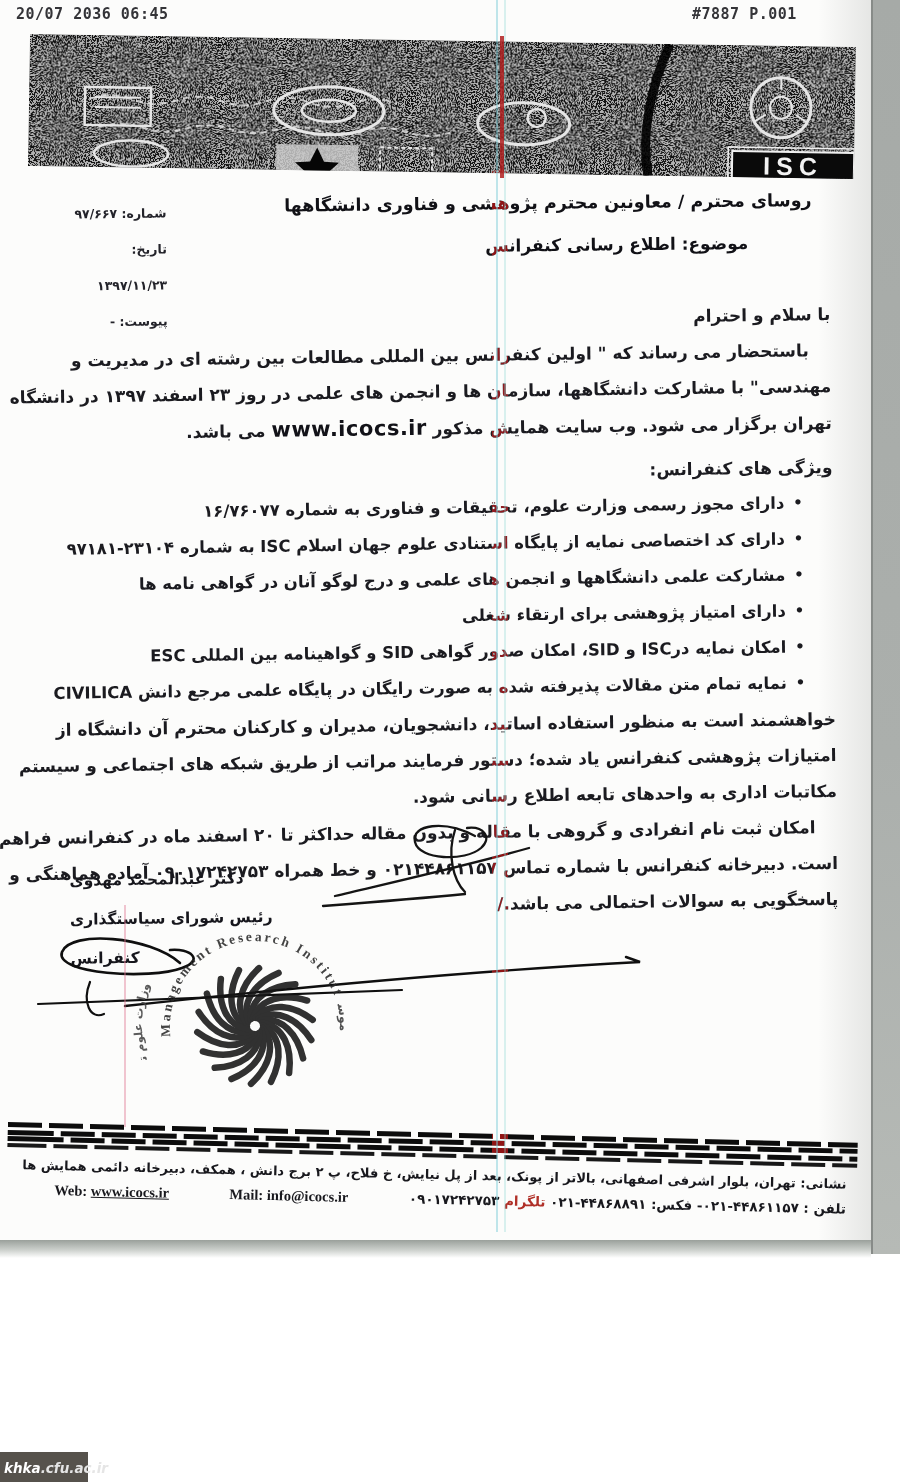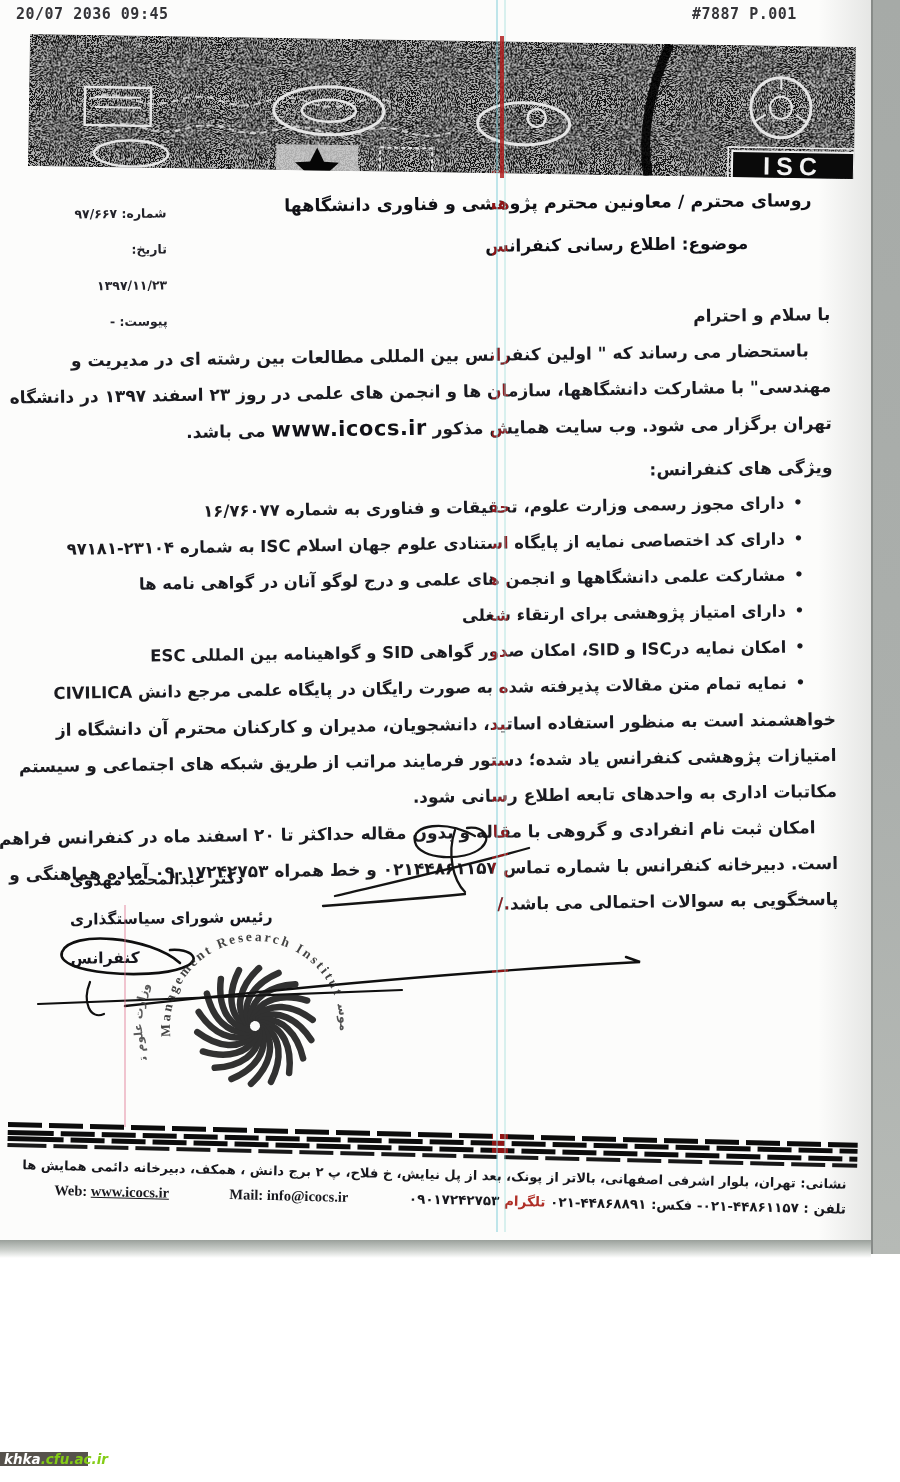--- a/index.html
+++ b/index.html
@@ -82,34 +82,34 @@
     transform:rotate(1.35deg);transform-origin:left top;z-index:20;color:#18181d;}
   .footer .addr{direction:rtl;text-align:right;font-size:13px;font-weight:700;white-space:nowrap;}
   .footer .contacts{margin-top:9px;display:flex;flex-direction:row-reverse;
     justify-content:space-between;align-items:baseline;font-size:13.5px;font-weight:700;}
   .footer .fa-seg{direction:rtl;white-space:nowrap;}
   .footer .latin{font-family:"Liberation Serif",serif;font-size:14.5px;font-weight:700;white-space:nowrap;}
   .tg{color:#b03028;}
   .weblink{text-decoration:underline;}
 
   
-  .watermark{position:absolute;left:0;top:1452px;width:84px;height:14px;
+  .watermark{position:absolute;left:0;top:1452px;width:84px;height:31px;
     background:#56524c;display:flex;align-items:center;padding-left:4px;
     font-size:13.5px;font-style:italic;font-weight:700;letter-spacing:0;z-index:60;}
-  .watermark .w1{color:#ffffff;} .watermark .w2{color:#84cc16;}
+  .watermark .w1{color:#ffffff;} .watermark .w2{color:#e5e5e5;}
 </style>
 </head>
 <body>
 
 <div class="paper"></div>
 <div class="edge-shade"></div>
 <div class="gray-strip"></div>
 <div class="bottom-shadow"></div>
 
-<div class="fax time">20/07 2036  09:45</div>
+<div class="fax time">20/07 2036  06:45</div>
 <div class="fax page">#7887 P.001</div>
 
 <div class="banner">
 <svg width="826" height="132" viewBox="0 0 826 132">
   <defs>
     <filter id="specks" x="0" y="0" width="100%" height="100%">
       <feTurbulence type="fractalNoise" baseFrequency="0.8" numOctaves="2" seed="11" result="n"></feTurbulence>
       <feColorMatrix in="n" type="luminanceToAlpha" result="la"></feColorMatrix>
       <feComponentTransfer in="la" result="th">
         <feFuncA type="discrete" tableValues="0 0 1 1"></feFuncA>

